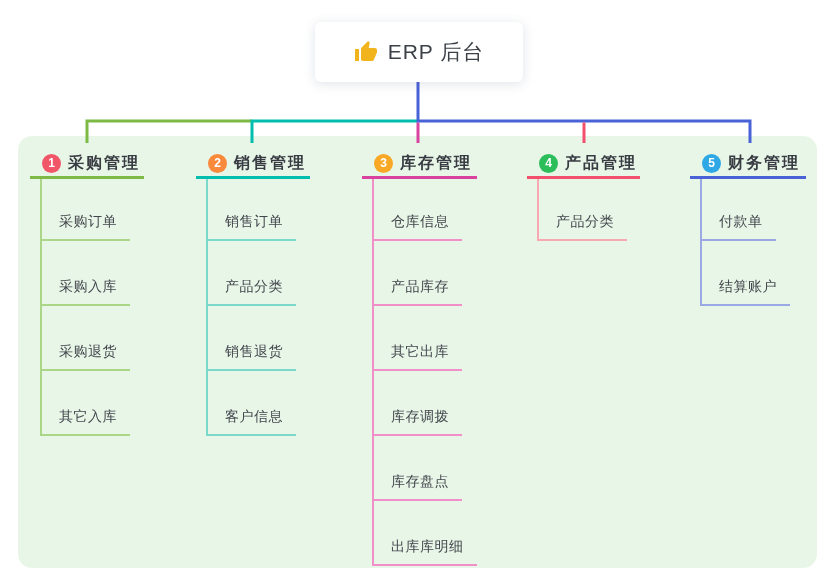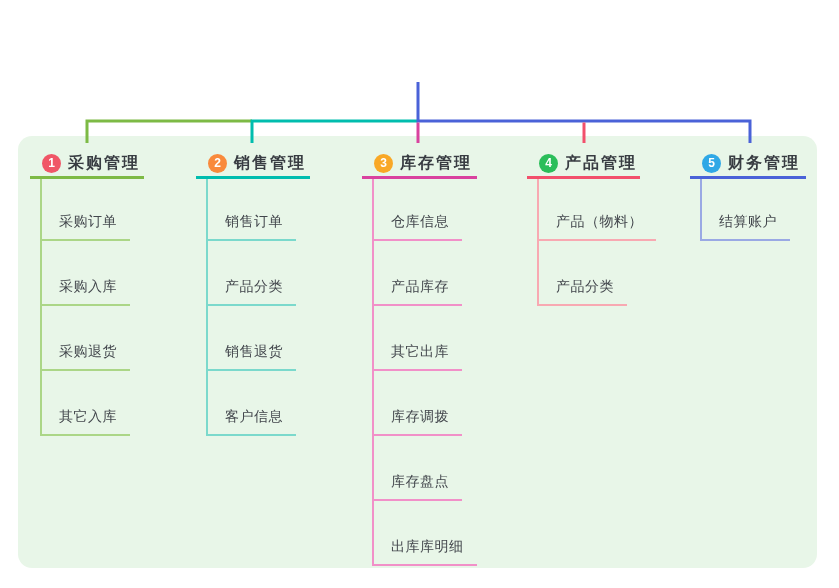--- a/index.html
+++ b/index.html
@@ -67,20 +67,28 @@
   <div class="panel" style="background: rgb(232, 246, 232);"></div>
 
   <svg class="edges" width="839" height="588" viewBox="0 0 839 588">
     <path class="e1" d="M87,143 L87,121 L252,121"></path>
     <path class="e2" d="M252,143 L252,121 L418,121"></path>
     <path class="e5" d="M418,82 L418,121 L750,121 L750,143"></path>
     <path class="e3" d="M418,122.5 L418,143"></path>
     <path class="e4" d="M584,122.5 L584,143"></path>
   </svg>
 
+  <div class="root-card">
+    <span class="thumb">
+      <svg viewBox="0 0 24 24" width="24" height="24">
+          <path fill="#F2B41D" d="M1 21h4V9H1v12zM23 10c0-1.1-.9-2-2-2h-6.31l.95-4.57.03-.32c0-.41-.17-.79-.44-1.06L14.17 1 7.59 7.59C7.22 7.95 7 8.45 7 9v10c0 1.1.9 2 2 2h9c.83 0 1.54-.5 1.84-1.22l3.02-7.05c.09-.23.14-.47.14-.73v-2z"></path>
+        </svg>
+    </span>
+    <span>ERP 后台</span>
+  </div>
 
   <div class="branch b1" style="left:30px;width:114px">
     <div class="branch-title">
       <span class="badge">1</span>
       <span class="t">采购管理</span>
     </div>
     <ul class="children">
       <li>采购订单</li>
       <li>采购入库</li>
       <li>采购退货</li>
@@ -115,28 +123,28 @@
       <li>出库库明细</li>
     </ul>
   </div>
 
   <div class="branch b4" style="left:527px;width:113px">
     <div class="branch-title">
       <span class="badge">4</span>
       <span class="t">产品管理</span>
     </div>
     <ul class="children">
-      <li>产品（物料）</li>
       <li>产品分类</li>
     </ul>
   </div>
 
   <div class="branch b5" style="left:690px;width:116px">
     <div class="branch-title">
       <span class="badge">5</span>
       <span class="t">财务管理</span>
     </div>
     <ul class="children">
+      <li>付款单</li>
       <li>结算账户</li>
     </ul>
   </div>
 
 </div>
 
 </body></html>

